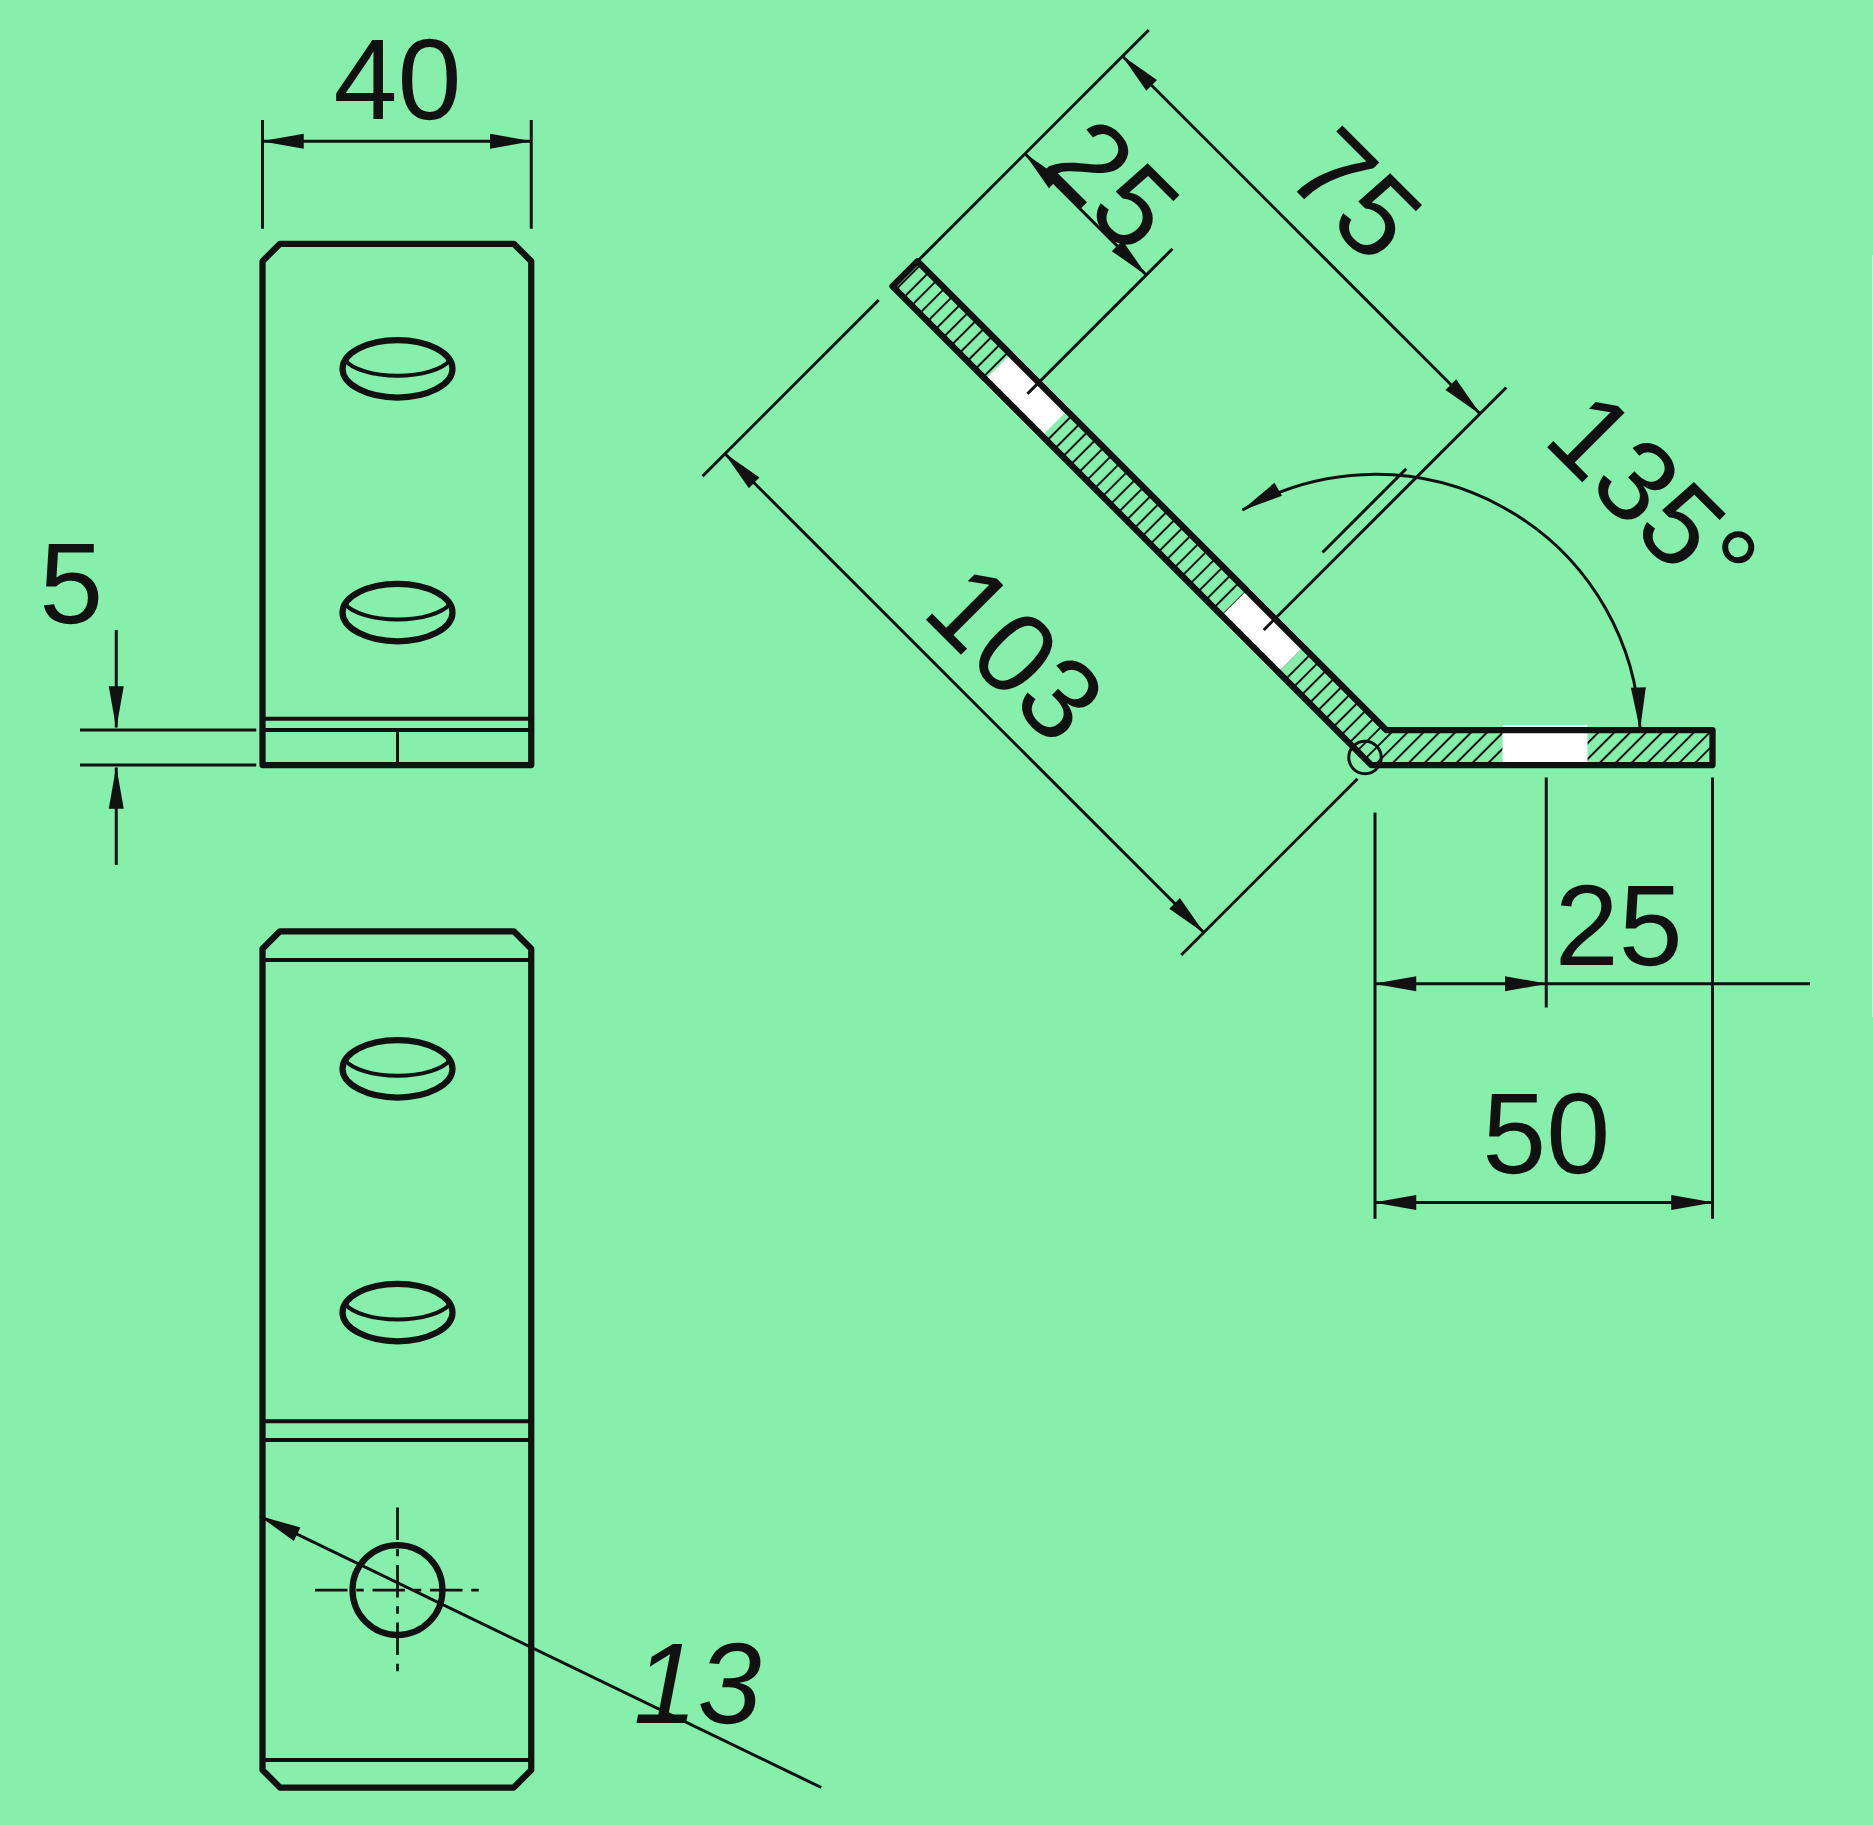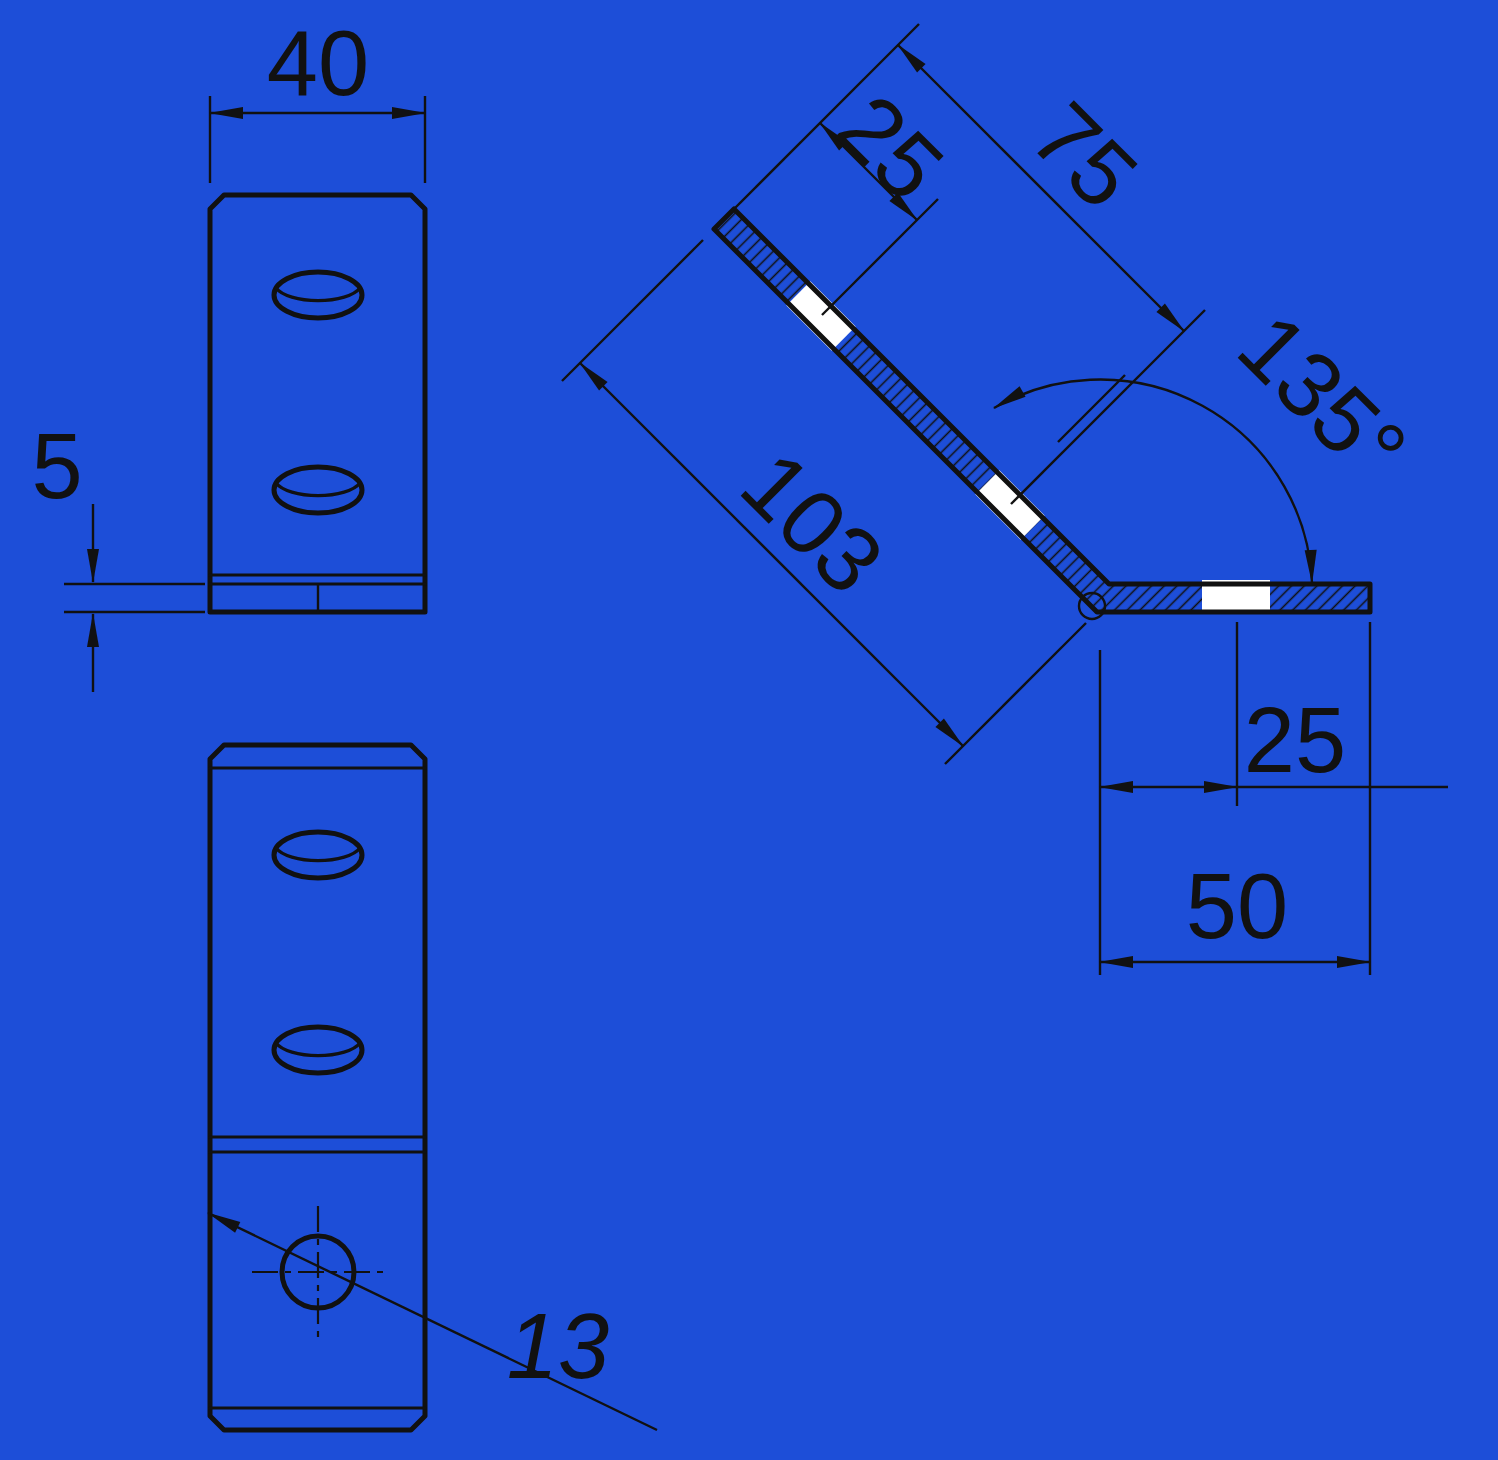--- a/index.html
+++ b/index.html
@@ -1,16 +1,16 @@
 <!DOCTYPE html>
 <html><head>
 <meta charset="utf-8">
 <style>
   html,body{margin:0;padding:0;background:#ffffff;}
-  .stage{position:relative;width:1498px;height:1460px;background:#1d4ed8;overflow:hidden;}
+  .stage{position:relative;width:1498px;height:1460px;background:#86efac;overflow:hidden;}
   svg{display:block;}
   .outline{fill:none;stroke:#111111;stroke-width:5;stroke-linejoin:round;stroke-linecap:round;}
   .mid{fill:none;stroke:#111111;stroke-width:3.2;stroke-linecap:round;}
   .thin{fill:none;stroke:#111111;stroke-width:2.4;stroke-linecap:butt;}
   .center{fill:none;stroke:#111111;stroke-width:2.2;stroke-dasharray:26 7 6 7;}
   .dim{font-family:"Liberation Sans",sans-serif;font-size:92px;fill:#111111;}
   .it{font-style:italic;}
 </style>
 </head>
 <body>

